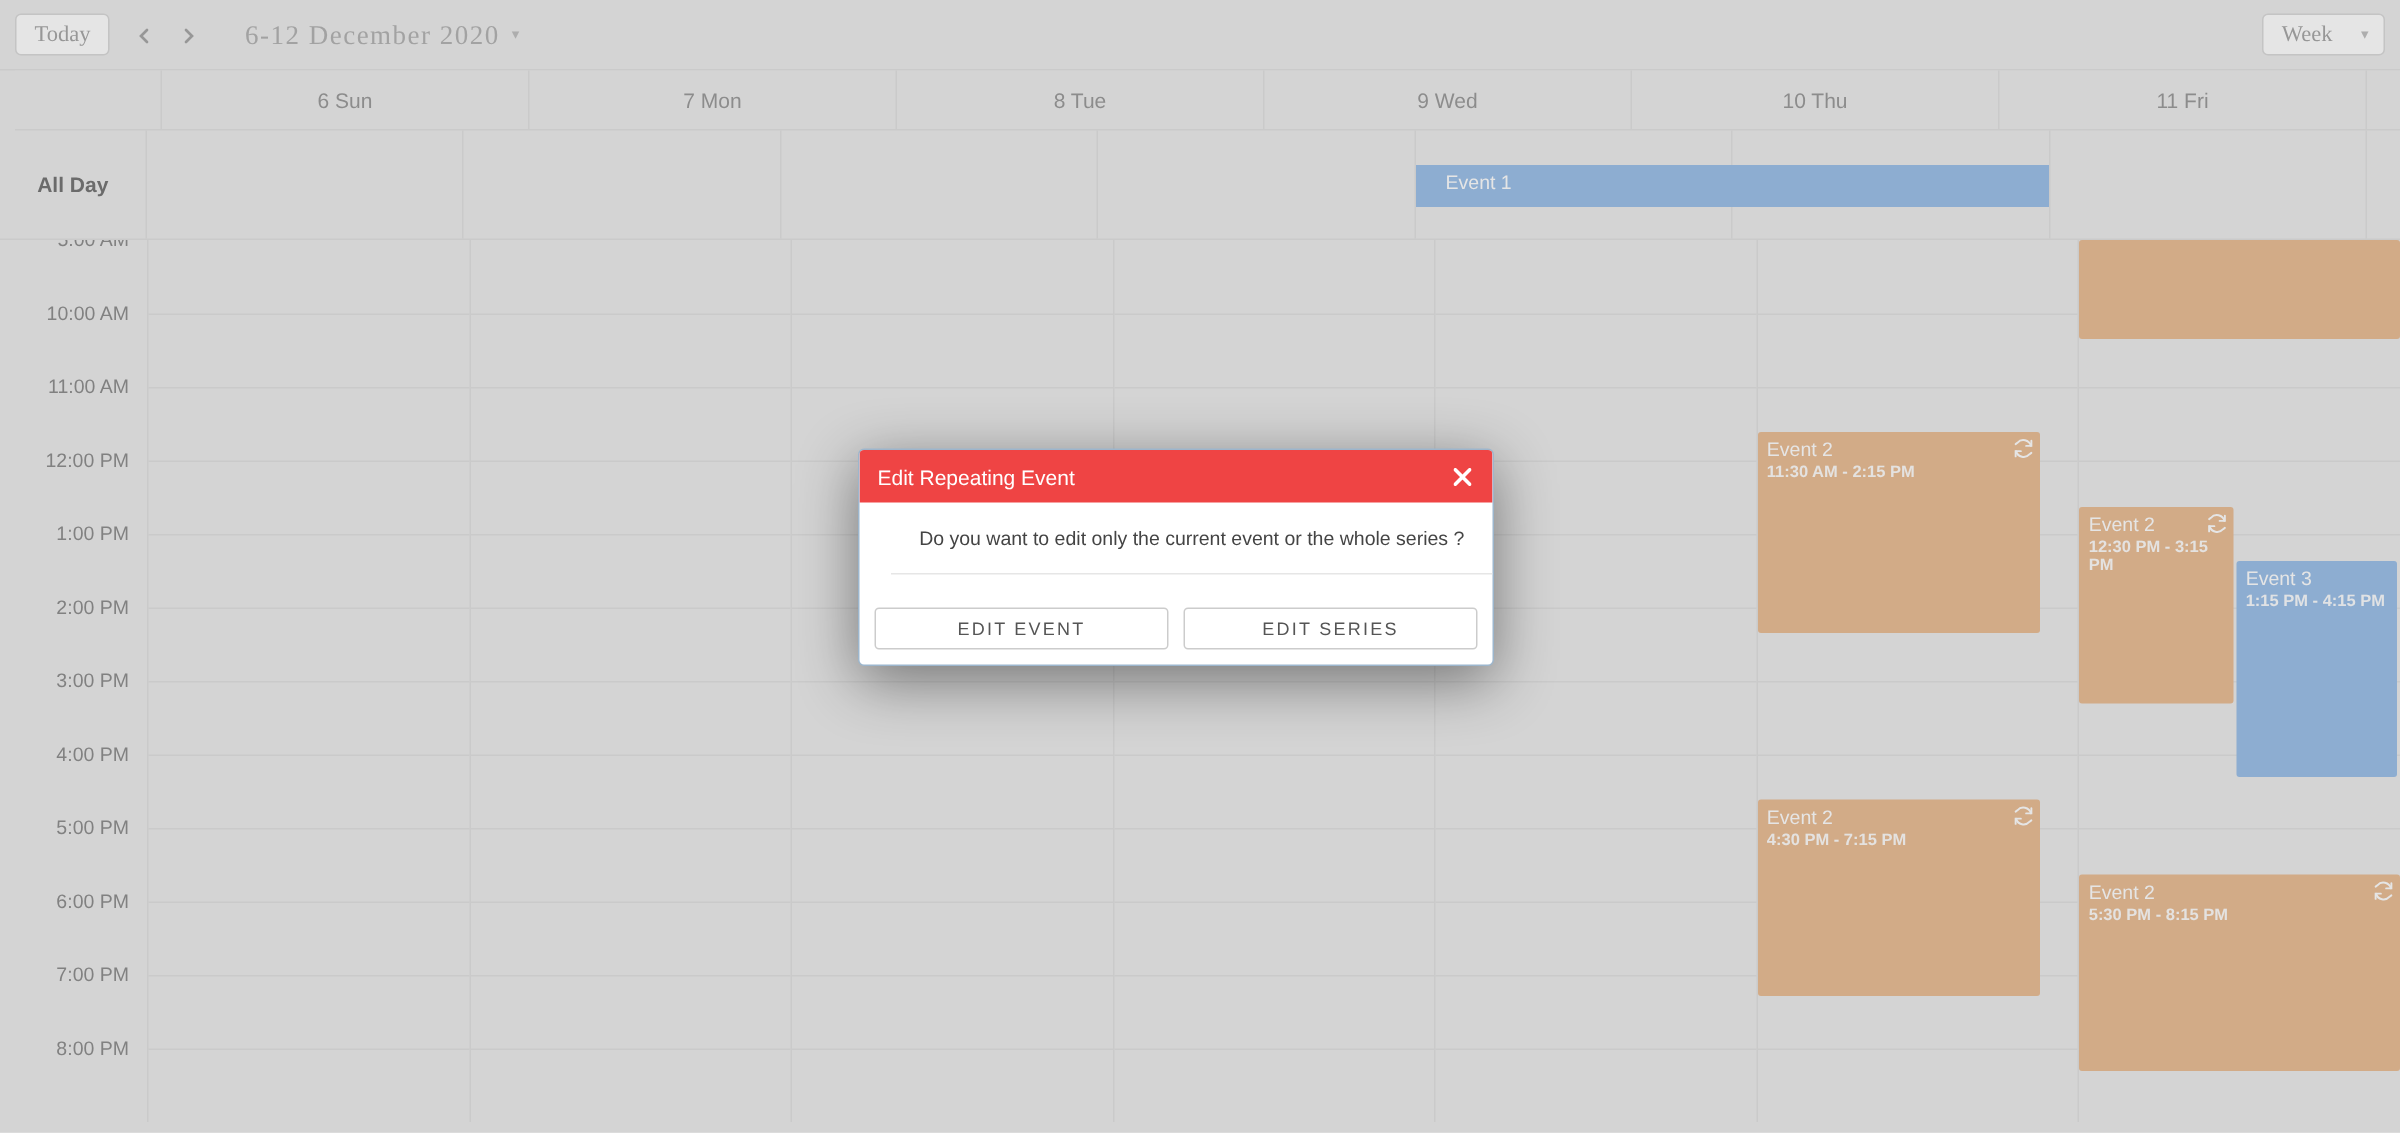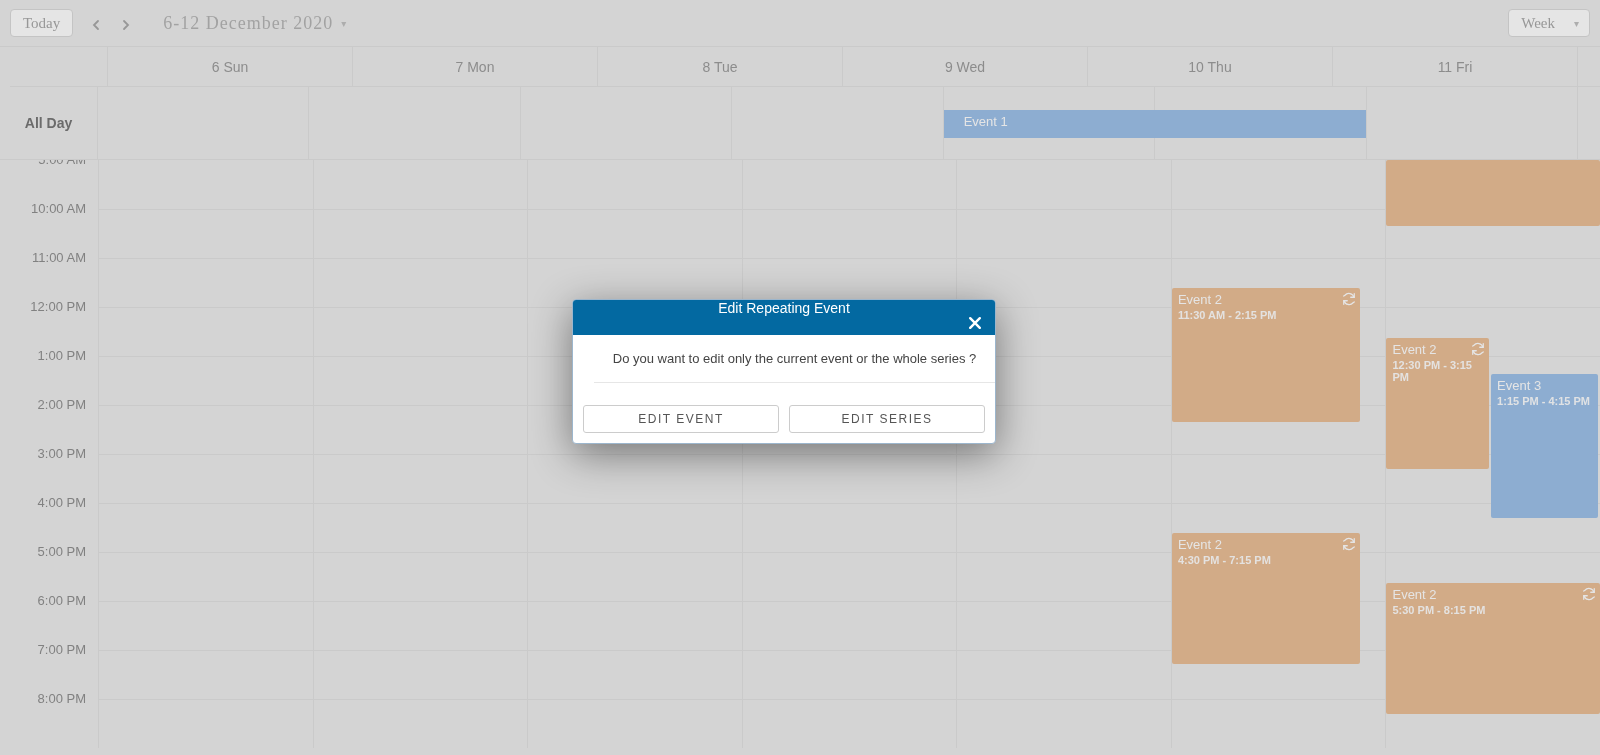--- a/index.html
+++ b/index.html
@@ -43,21 +43,21 @@
   .event { position: absolute; border-radius: 2px; padding: 4px 6px; color: #fff; overflow: hidden; font-size: 13px; }
   .ev-orange { background: #e2a66f; }
   .ev-blue { background: #78a9e0; }
   .event .title { font-size: 13px; white-space: nowrap; }
   .event .time { font-size: 11px; margin-top: 2px; font-weight: 600; opacity: 0.95; }
   .recur-icon { position: absolute; top: 4px; right: 4px; width: 14px; height: 14px; }
 
   
   .overlay { position: absolute; inset: 0; background: rgba(180,180,180,0.35); }
   .dialog { position: absolute; left: 572px; top: 299px; width: 424px; background: #fff; border: 1px solid #9cb6cd; border-radius: 4px; box-shadow: 0 10px 40px rgba(0,0,0,0.45); overflow: hidden; }
-  .dialog-header { background: #0369a1; color: #fff; height: 35px; display: flex; align-items: center; padding: 0 12px; font-size: 14px; flex-direction: column; }
+  .dialog-header { background: #ef4444; color: #fff; height: 35px; display: flex; align-items: center; padding: 0 12px; font-size: 14px; }
   .dialog-close { margin-left: auto; cursor: pointer; width: 14px; height: 14px; }
   .dialog-body { padding: 16px 12px; font-size: 13px; color: #444; text-align: center; border-bottom: 1px solid #e6e6e6; margin-left: 21px; }
   .dialog-actions { padding: 10px; display: flex; gap: 10px; }
   .dialog-actions button { flex: 1; height: 28px; background: #fff; border: 1px solid #ccc; border-radius: 3px; font-size: 12px; letter-spacing: 1.5px; color: #555; cursor: pointer; margin-top: 12px; }
 
   
   .time-body::-webkit-scrollbar { width: 22px; }
   .time-body::-webkit-scrollbar-track { background: #ececec; }
   .time-body::-webkit-scrollbar-thumb { background: #c5c5c5; border: 4px solid #ececec; border-radius: 10px; }
 </style>

